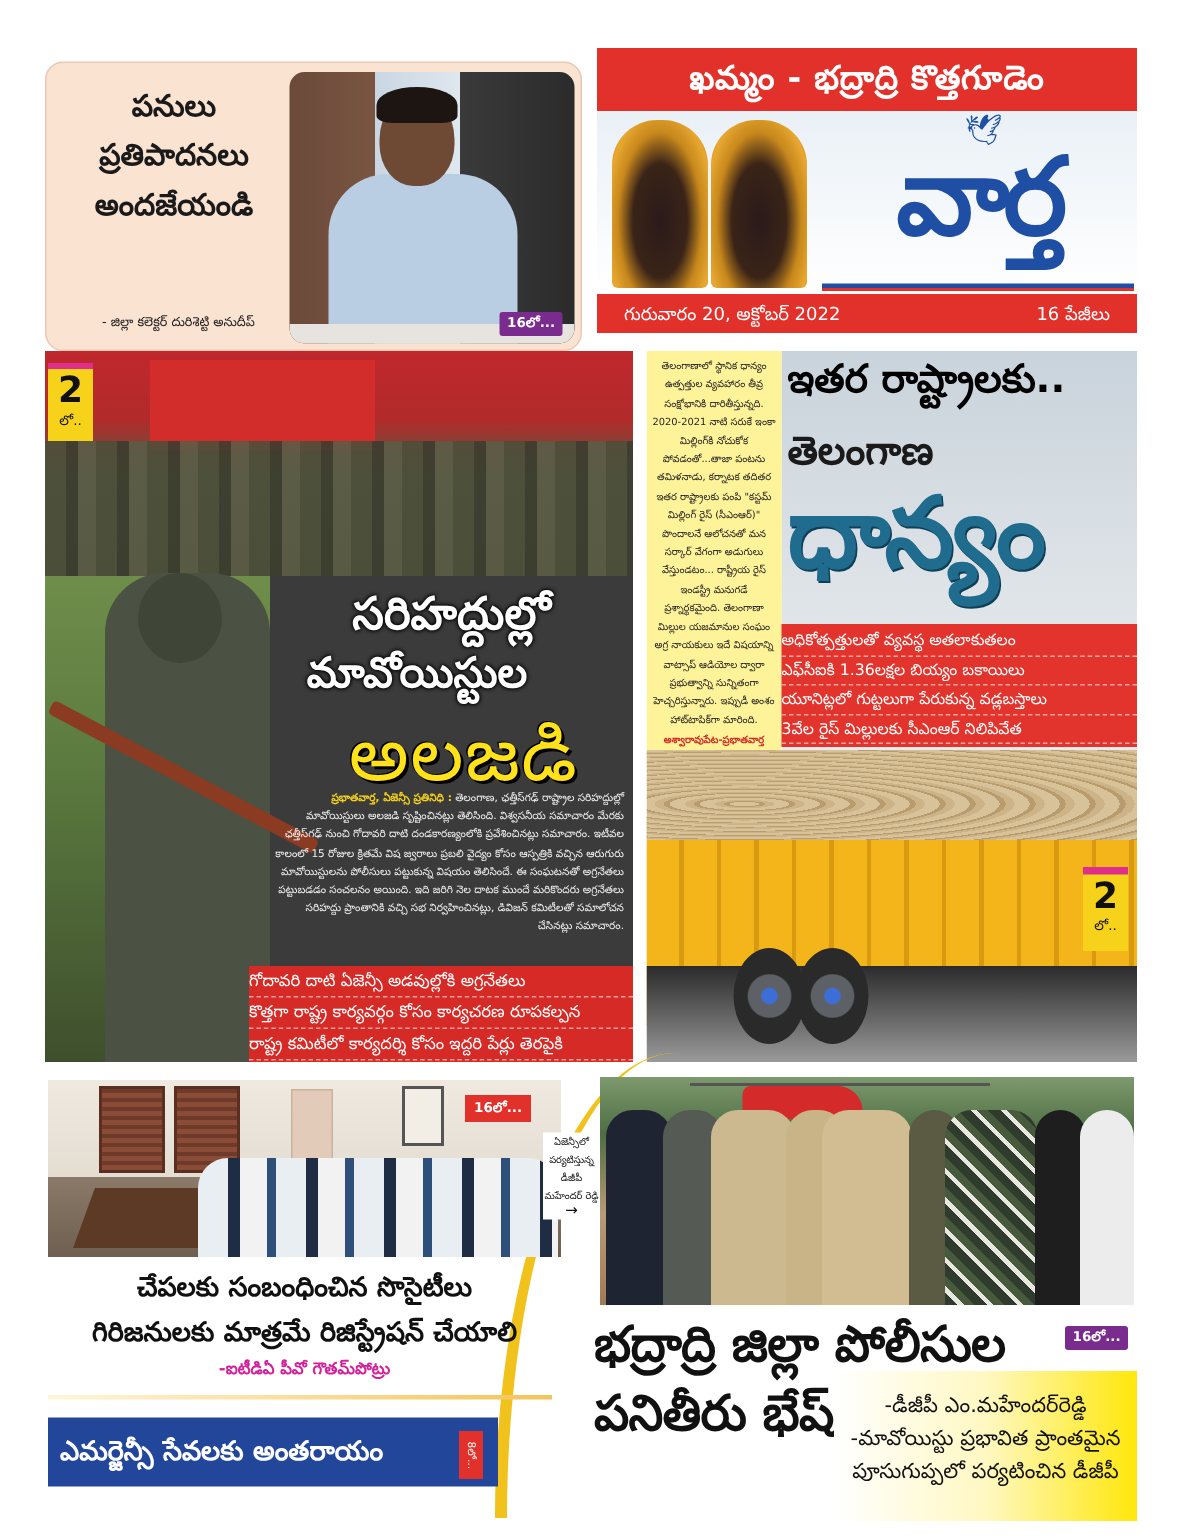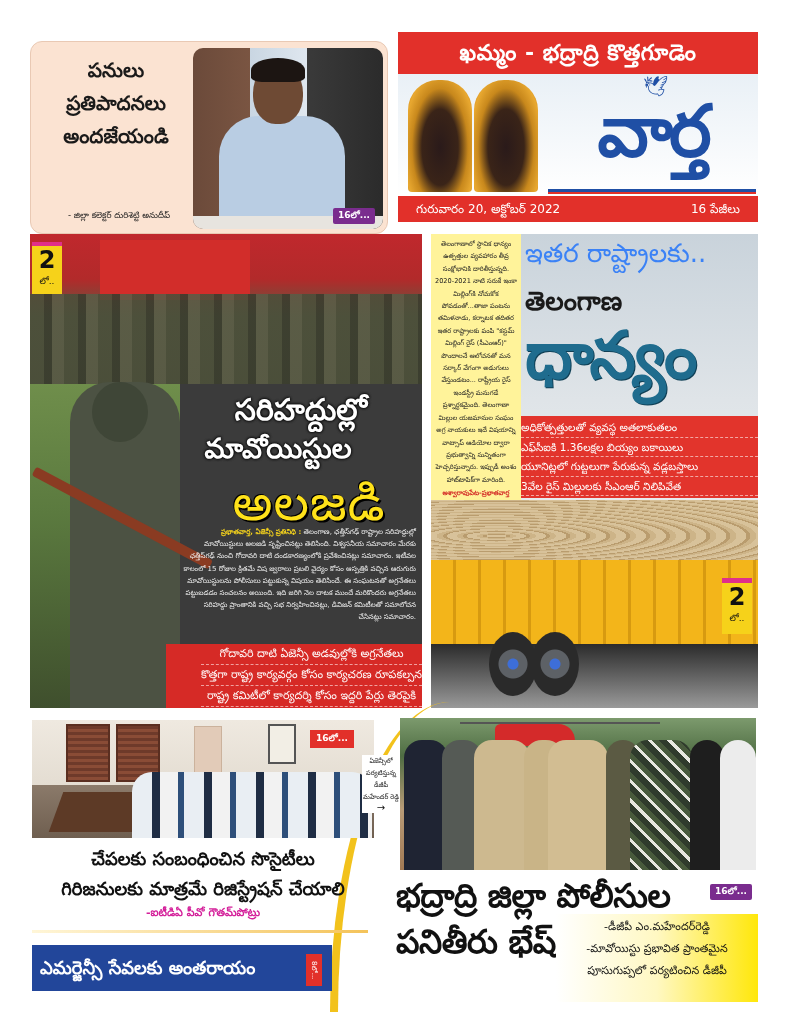--- a/index.html
+++ b/index.html
@@ -46,28 +46,28 @@
   #lead .rifle { position: absolute; left: 4px; top: 232px; width: 200px; height: 10px; background: #8a3b22; transform: rotate(28deg); transform-origin: left center; border-radius: 3px; }
   #lead .tag-2 { position: absolute; left: 2px; top: 8px; width: 30px; height: 52px; background: #f6d21a; border-top: 4px solid #e02f8a; text-align: center; }
   #lead .tag-2 .num { display: block; font-weight: bold; font-size: 24px; line-height: 28px; color: #111; }
   #lead .tag-2 .lo { display: block; font-size: 9px; color: #111; line-height: 14px; }
   #lead .kicker1 { position: absolute; left: 150px; top: 158px; width: 242px; text-align: center; color: #fff; font-weight: bold; font-size: 30px; text-shadow: 0 0 3px #000, 0 0 3px #000; }
   #lead .kicker2 { position: absolute; left: 150px; top: 198px; width: 196px; text-align: center; color: #fff; font-weight: bold; font-size: 28px; text-shadow: 0 0 3px #000, 0 0 3px #000; }
   #lead .headline { position: absolute; left: 168px; top: 240px; width: 222px; height: 58px; text-align: center; color: #ffe21a; font-weight: normal; font-size: 50px; line-height: 58px; text-shadow: 2px 2px 0 #000, -1px -1px 0 #000; letter-spacing: 1px; }
   #lead .bodytext { position: absolute; left: 150px; top: 292px; width: 240px; color: #f1f1f1; font-size: 7px; line-height: 12.2px; text-align: right; padding-right: 4px; }
   #lead .bodytext .src { color: #f4d21c; font-weight: bold; }
   #lead .bullets { position: absolute; left: 136px; top: 410px; width: 256px; height: 64px; background: #d62a26; }
-  #lead .bullets div { height: 21px; line-height: 20px; font-size: 11px; color: #fff; text-align: center; border-bottom: 1px dashed #f0a09e; white-space: nowrap; overflow: hidden; margin-left: 35px; }
+  #lead .bullets div { height: 21px; line-height: 20px; font-size: 11px; color: #fff; border-bottom: 1px dashed #f0a09e; white-space: nowrap; overflow: hidden; }
 
   
   #grain { left: 431px; top: 234px; width: 327px; height: 474px; overflow: hidden; background: #ffffff; }
   #grain .sidebar { position: absolute; left: 0; top: 0; width: 90px; height: 276px; background: #fff39a; padding: 4px 3px; font-size: 6.6px; line-height: 12.4px; text-align: center; color: #222; }
   #grain .sidebar .credit { color: #d32a26; font-weight: bold; display: block; margin-top: 1px; }
   #grain .headbg { position: absolute; left: 90px; top: 0; width: 237px; height: 276px; background: linear-gradient(180deg, #c9d3db 0%, #dfe4e8 60%, #e9ecef 100%); }
-  #grain .h1 { position: absolute; left: 94px; top: 4px; width: 230px; font-weight: normal; font-size: 26px; color: #3b82f6; }
+  #grain .h1 { position: absolute; left: 94px; top: 4px; width: 230px; font-weight: bold; font-size: 26px; color: #000000; }
   #grain .h2 { position: absolute; left: 94px; top: 52px; width: 230px; font-weight: bold; font-size: 26px; color: #1a1a1a; }
   #grain .h3 { position: absolute; left: 94px; top: 72px; width: 232px; font-weight: bold; font-size: 66px; line-height: 100px; color: #1f6c8e; letter-spacing: -2px; text-shadow: 1px 1px 0 #0f3f55; }
   #grain .redbox { position: absolute; left: 90px; top: 182px; width: 237px; height: 82px; background: #e2342c; padding: 2px 0; }
   #grain .redbox div { height: 19.5px; line-height: 19px; font-size: 10.5px; color: #fff; text-align: left; border-bottom: 1px dashed #f3a7a3; white-space: nowrap; overflow: hidden; }
   #grain .sacks { position: absolute; left: 0; top: 266px; width: 327px; height: 60px;
     background: repeating-radial-gradient(ellipse at 20% 60%, #d8c29a 0 10px, #b99c6e 10px 14px, #cdb488 14px 20px); }
   #grain .truck { position: absolute; left: 0; top: 310px; width: 327px; height: 140px;
     background: repeating-linear-gradient(90deg, #f3b51a 0 22px, #d79a10 22px 25px); }
   #grain .truck-under { position: absolute; left: 0; top: 410px; width: 327px; height: 64px; background: linear-gradient(180deg, #2b2b2b 0%, #6d6d6d 60%, #9a9a9a 100%); }
   #grain .wheel { position: absolute; top: 398px; width: 48px; height: 64px; border-radius: 50%; background: radial-gradient(circle, #3d6ed8 0 5px, #5d6166 6px 14px, #2a2a2a 15px 100%); }
@@ -100,21 +100,21 @@
   #dgp-photo { left: 400px; top: 718px; width: 356px; height: 152px; overflow: hidden;
     background: linear-gradient(180deg, #7c9a6d 0%, #4f6d43 25%, #b89b77 60%, #a27a55 100%); }
   #dgp-photo .heli { position: absolute; left: 95px; top: 6px; width: 80px; height: 22px; background: #d42a2a; border-radius: 10px 30px 10px 10px; }
   #dgp-photo .rotor { position: absolute; left: 60px; top: 4px; width: 200px; height: 2px; background: #555; }
   #dgp-photo .officer { position: absolute; top: 22px; height: 130px; border-radius: 18px 18px 0 0; }
   #dgp-caption { left: 362px; top: 755px; width: 38px; font-size: 6.5px; line-height: 12px; text-align: center; color: #111; background: #fff; }
   #dgp-caption .arrow { display: block; font-size: 10px; line-height: 10px; }
   #dgp-h1 { left: 396px; top: 876px; width: 320px; font-weight: bold; font-size: 33px; color: #111; white-space: nowrap; letter-spacing: -0.5px; }
   #dgp-h2 { left: 396px; top: 922px; width: 200px; font-weight: bold; font-size: 33px; color: #111; white-space: nowrap; letter-spacing: -0.5px; }
   #dgp-badge { left: 710px; top: 884px; }
-  #dgp-quote { left: 556px; top: 914px; width: 202px; height: 88px; background: linear-gradient(90deg, #ffffff 0%, #fff8c2 50%, #ffe70a 100%); font-size: 11px; line-height: 22px; color: #111; padding-top: 2px; }
+  #dgp-quote { left: 556px; top: 914px; width: 202px; height: 100px; background: linear-gradient(90deg, #ffffff 0%, #fff8c2 50%, #ffe70a 100%); font-size: 14px; line-height: 22px; color: #111; padding-top: 12px; }
   #dgp-quote div { text-align: center; white-space: nowrap; }
 </style>
 </head>
 <body>
 
 <div id="teaser" class="abs">
   <div class="head">
     <div>పనులు</div>
     <div>ప్రతిపాదనలు</div>
     <div>అందజేయండి</div>

